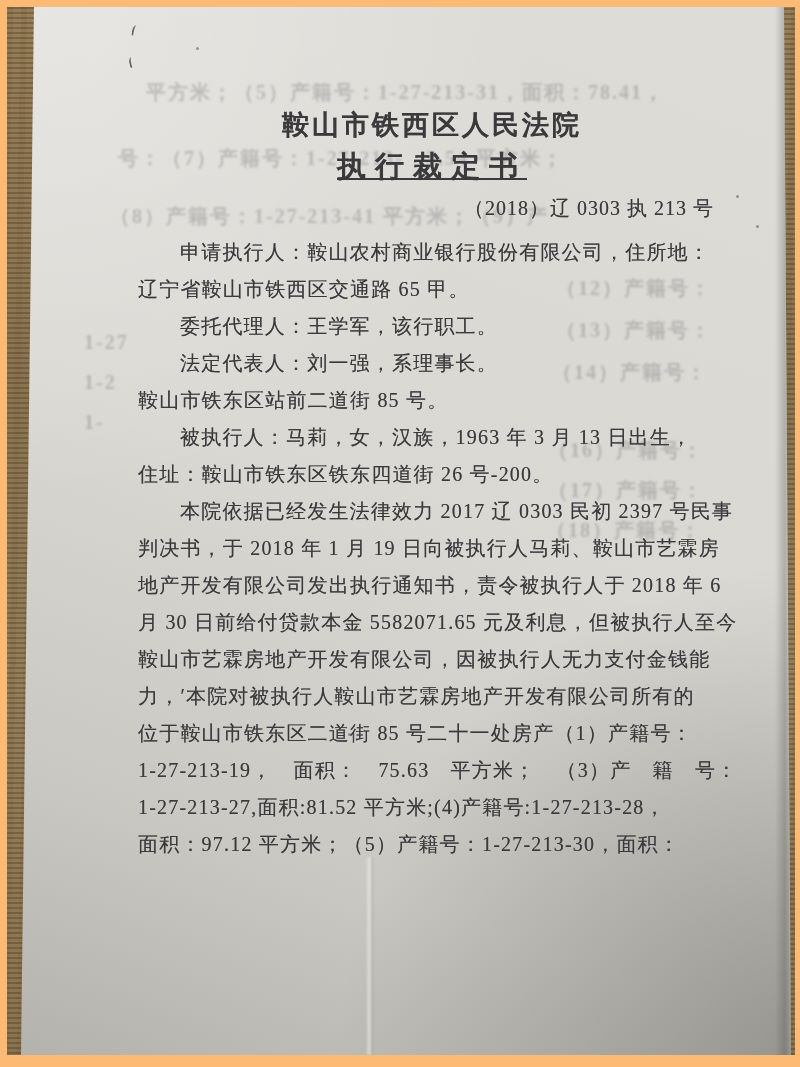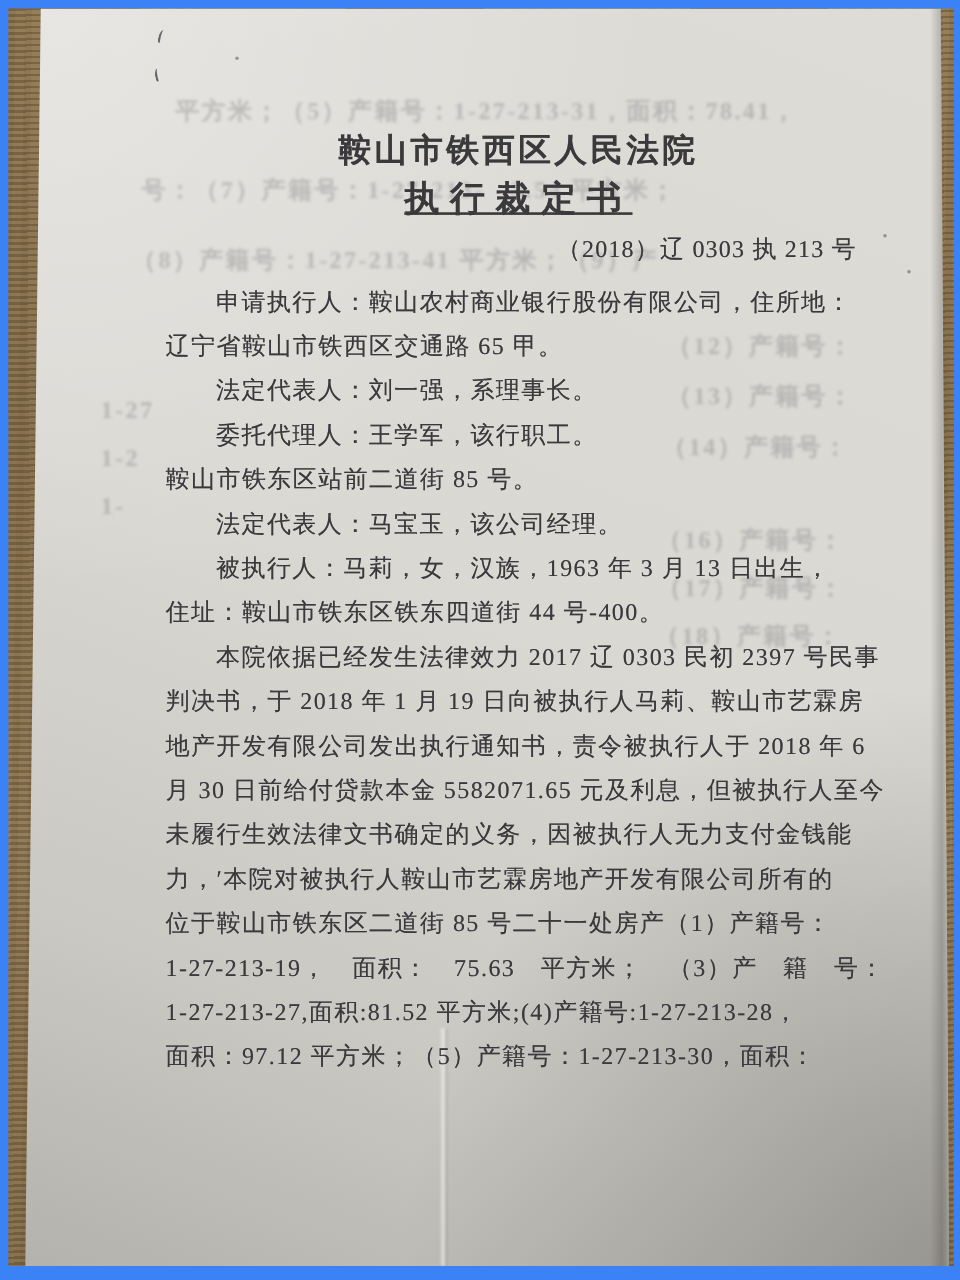--- a/index.html
+++ b/index.html
@@ -1,21 +1,21 @@
 <!DOCTYPE html>
 <html><head>
 <meta charset="utf-8">
 <style>
   html,body{margin:0;padding:0;}
   body{
     width:800px;height:1067px;overflow:hidden;
     background:#eef0ee;
     font-family:"Liberation Serif","DejaVu Serif",serif;
   }
-  .photo{position:relative;width:800px;height:1067px;background:#3b82f6;overflow:hidden;}
+  .photo{position:relative;width:800px;height:1067px;background:#fdba74;overflow:hidden;}
   
   .wood{
     position:absolute;left:7px;top:7px;right:5px;bottom:12px;
     background:
       repeating-linear-gradient(179deg, rgba(58,44,24,0.30) 0 2px, rgba(0,0,0,0) 2px 5px),
       repeating-linear-gradient(91deg, rgba(126,103,66,0.28) 0 6px, rgba(0,0,0,0) 6px 14px),
       linear-gradient(180deg,#957e58 0%,#8a7350 35%,#947f5a 65%,#8a734e 100%);
   }
   
   .paper{
@@ -91,31 +91,30 @@
     <div class="edge-shadow"></div>
 
     <div class="content">
       <div class="court">鞍山市铁西区人民法院</div>
       <div class="doc-title">执行裁定书</div>
       <div class="case-no">（2018）辽 0303 执 213 号</div>
 
       <div class="lines">
         <div class="line indent">申请执行人：鞍山农村商业银行股份有限公司，住所地：</div>
         <div class="line">辽宁省鞍山市铁西区交通路 65 甲。</div>
+        <div class="line indent">委托代理人：王学军，该行职工。</div>
         <div class="line indent">法定代表人：刘一强，系理事长。</div>
-        <div class="line indent">委托代理人：王学军，该行职工。</div>
         <div class="line">鞍山市铁东区站前二道街 85 号。</div>
-        <div class="line indent">法定代表人：马宝玉，该公司经理。</div>
         <div class="line indent">被执行人：马莉，女，汉族，1963 年 3 月 13 日出生，</div>
-        <div class="line">住址：鞍山市铁东区铁东四道街 44 号-400。</div>
+        <div class="line">住址：鞍山市铁东区铁东四道街 26 号-200。</div>
         <div class="line indent">本院依据已经发生法律效力 2017 辽 0303 民初 2397 号民事</div>
         <div class="line">判决书，于 2018 年 1 月 19 日向被执行人马莉、鞍山市艺霖房</div>
         <div class="line">地产开发有限公司发出执行通知书，责令被执行人于 2018 年 6</div>
         <div class="line">月 30 日前给付贷款本金 5582071.65 元及利息，但被执行人至今</div>
-        <div class="line">未履行生效法律文书确定的义务，因被执行人无力支付金钱能</div>
+        <div class="line">鞍山市艺霖房地产开发有限公司，因被执行人无力支付金钱能</div>
         <div class="line">力，′本院对被执行人鞍山市艺霖房地产开发有限公司所有的</div>
         <div class="line">位于鞍山市铁东区二道街 85 号二十一处房产（1）产籍号：</div>
         <div class="line">1-27-213-19，　面积：　75.63　平方米；　（3）产　籍　号：</div>
         <div class="line">1-27-213-27,面积:81.52 平方米;(4)产籍号:1-27-213-28，</div>
         <div class="line">面积：97.12 平方米；（5）产籍号：1-27-213-30，面积：</div>
       </div>
     </div>
   </div>
 </div>
 

